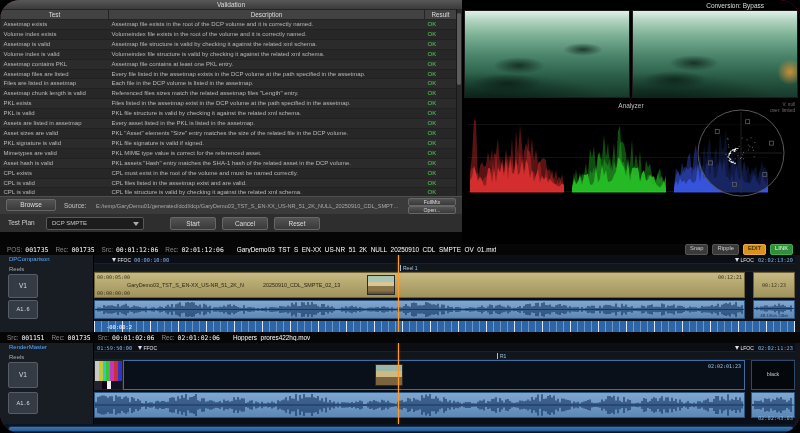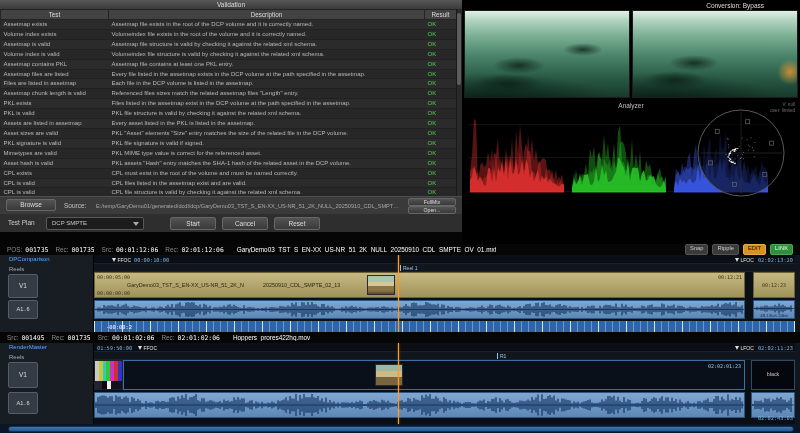--- a/index.html
+++ b/index.html
@@ -1,17 +1,17 @@
 <!DOCTYPE html>
 <html><head>
 <meta charset="utf-8">
 <style>
   html,body{margin:0;padding:0;background:#000;}
   .screen{position:relative;width:800px;height:433px;background:#be185d;overflow:hidden;
-    font-family:"Liberation Sans",sans-serif;cursor:default;}
+    font-family:"Liberation Sans",sans-serif;cursor:default;border-radius:20px;}
   .a{position:absolute;box-sizing:border-box;}
   .tcf{font-family:"DejaVu Sans Mono",monospace;}
 
   
   .dialog{left:0;top:0;width:462px;height:232px;background:#2e2e2e;border-right:1px solid #000;}
   .dlg-title{left:0;top:0;width:462px;height:9px;background:linear-gradient(#585858,#3b3b3b);
     color:#ddd;font-size:6.5px;line-height:9px;text-align:center;}
   .vtable{left:0;top:9px;width:456px;height:187px;overflow:hidden;background:#262626;}
   .vtable table{position:relative;width:100%;border-collapse:collapse;table-layout:fixed;}
   .vtable th{height:9px;background:#424242;color:#ddd;font-size:6.3px;font-weight:normal;
@@ -388,21 +388,21 @@
     </div>
     <div class="a mini">
       <span class="a mini-lbl tcf">-00:00:2</span>
     </div>
     <div class="a rstrip"></div>
     <div class="a playhead" style="left:398px;top:0;height:77px;"></div>
   </div>
 
   <div class="bar bar2">
     <span class="lbl">Src:</span>
-    <span class="val tcf">001495</span>
+    <span class="val tcf">001151</span>
     <span class="lbl">Rec:</span>
     <span class="val tcf">001735</span>
     <span class="lbl">Src:</span>
     <span class="val tcf">00:01:02:06</span>
     <span class="lbl">Rec:</span>
     <span class="val tcf">02:01:02:06</span>
     <span class="fname">Hoppers_prores422hq.mov</span>
   </div>
 
   <div class="a tl tl2">

